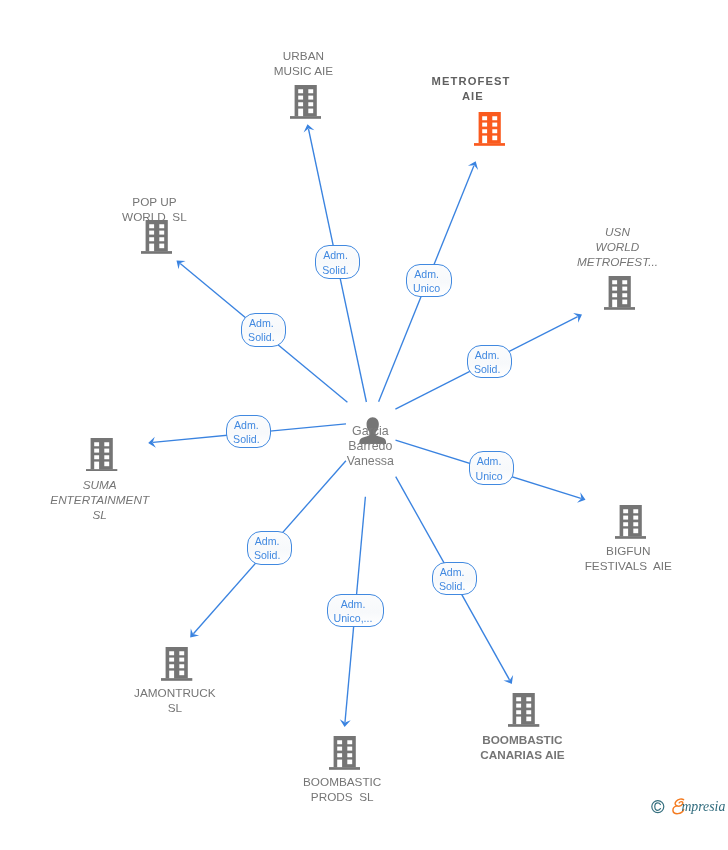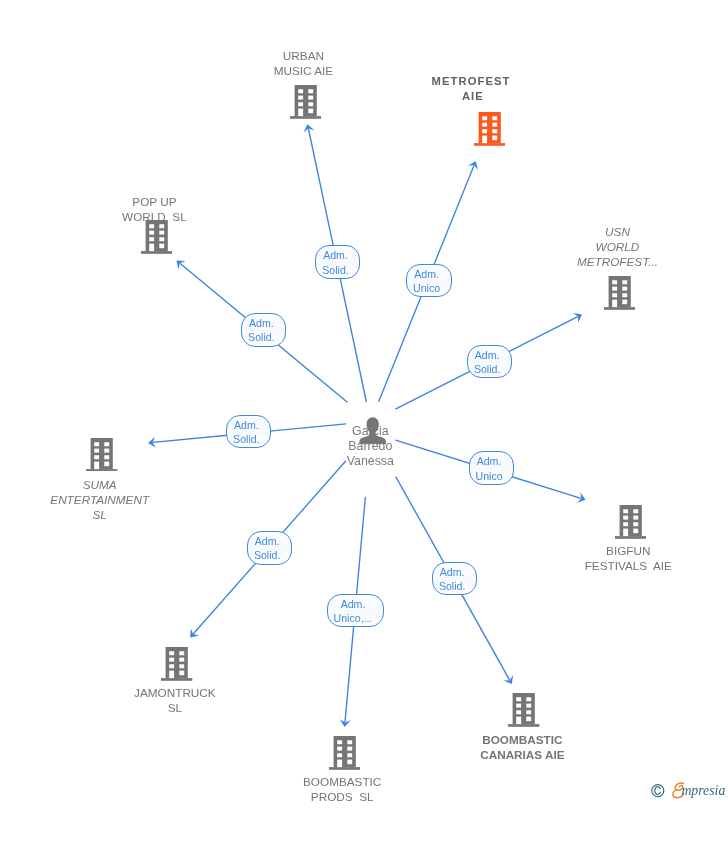--- a/index.html
+++ b/index.html
@@ -14,21 +14,21 @@
   .node-label{position:absolute;transform:translateX(-50%);text-align:center;
               font-size:11.75px;line-height:15.0px;color:#757575;white-space:pre;}
   .node-label.is-bold{font-weight:bold;font-size:11.2px;line-height:15.3px;color:#606060;letter-spacing:1.1px;}
   .hub-name{position:absolute;transform:translateX(-50%);text-align:center;
             font-size:12.4px;line-height:15.0px;color:#7c7c7c;white-space:pre;}
   .edge-label{position:absolute;z-index:4;box-sizing:border-box;
               border:1.3px solid #4189e0;border-radius:14px;
               background:linear-gradient(#fbfcfd,#f7f9fb 55%,#ffffff);
               color:#4189e0;font-size:10.6px;line-height:14.3px;text-align:center;
               padding:2.1px 10.5px 0.9px 5.9px;white-space:pre;}
-  #footer-logo{position:absolute;left:645px;top:779px;z-index:5;line-height:0;}
+  #footer-logo{position:absolute;left:645px;top:795px;z-index:5;line-height:0;}
 </style>
 </head>
 <body>
 
 <div id="stage">
 
   <svg id="edge-layer" width="728" height="850">
       <g>
         <line x1="366.4" y1="402.0" x2="308.5" y2="129.0" stroke="#3a83e0" stroke-width="1.35"></line>
         <polygon points="307.5,124.3 314.4,130.2 308.4,128.6 303.6,132.5" fill="#3a83e0"></polygon>

